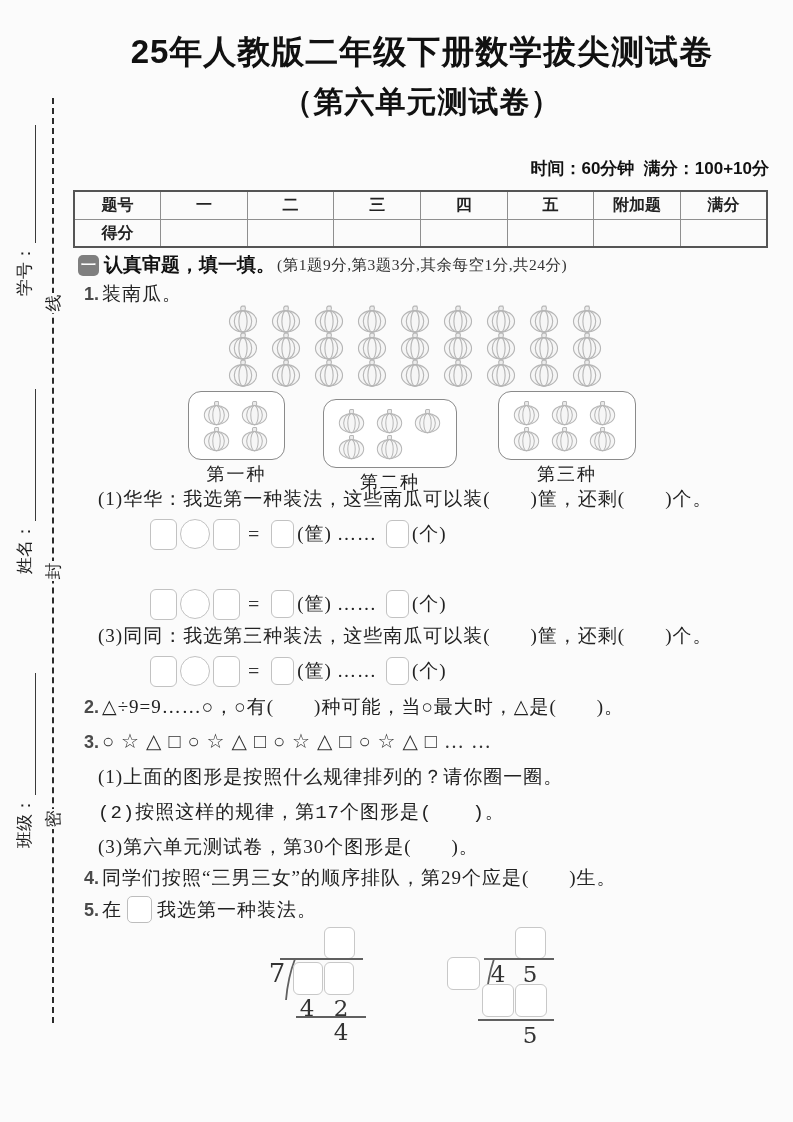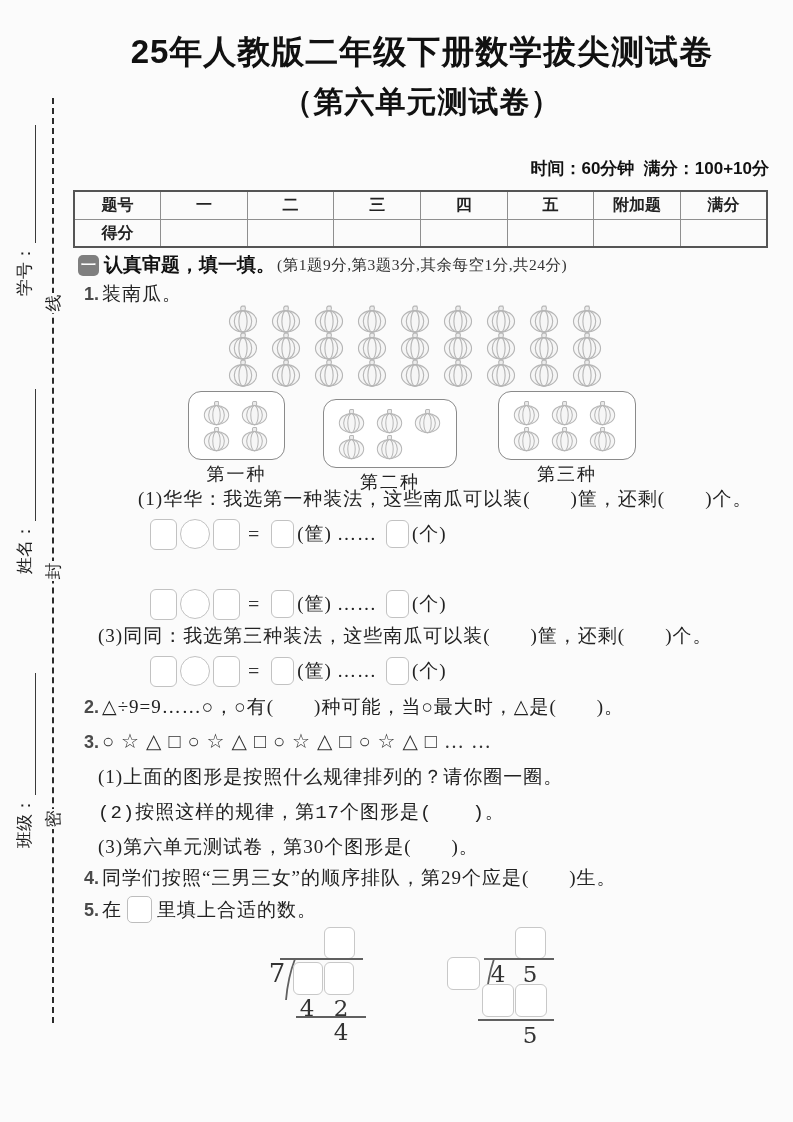--- a/index.html
+++ b/index.html
@@ -57,21 +57,21 @@
   .sec-title{font-family:"Liberation Sans","DejaVu Sans",sans-serif;
     font-weight:bold;font-size:19px;color:#111;}
   .sec-points{font-size:15.5px;color:#333;margin-left:2px;letter-spacing:.5px;}
 
   
   .qline{left:12px;font-size:19px;letter-spacing:1px;white-space:nowrap;color:#222;}
   .qnum{font-family:"Liberation Sans","DejaVu Sans",sans-serif;
     font-weight:bold;color:#4a4a4a;font-size:18px;letter-spacing:0;margin-right:3px;}
   .part{left:26px;font-size:19px;letter-spacing:1px;white-space:nowrap;color:#222;}
   #q1-line{top:281px;}
-  #q1-part1{top:486px;margin-left:40px;}
+  #q1-part1{top:486px;}
   #q1-part2{top:556px;}
   #q1-part3{top:623px;}
   #q2-line{top:694px;}
   #q3-line{top:729px;}
   .seq{font-size:20px;letter-spacing:7px;color:#333;}
   #q3-part1{top:764px;}
   #q3-part2{top:799px;font-family:Liberation Mono, monospace;}
   #q3-part3{top:834px;}
   #q4-line{top:865px;}
   #q5-line{top:896px;}
@@ -401,21 +401,21 @@
   </div>
   <div class="abs part" id="q3-part3">
     <span>(3)</span><span>第六单元测试卷，第30个图形是(　　)。</span>
   </div>
 
   <div class="abs qline" id="q4-line">
     <span class="qnum">4.</span><span>同学们按照“三男三女”的顺序排队，第29个应是(　　)生。</span>
   </div>
 
   <div class="abs qline" id="q5-line">
-    <span class="qnum">5.</span><span>在</span><span class="inline-box"></span><span>里填上合适的数。</span>
+    <span class="qnum">5.</span><span>在</span><span class="inline-box"></span><span>我选第一种装法。</span>
   </div>
 
   <div class="dv">
     <span class="dv-box" style="left:252px;top:927px;width:29px;height:30px;"></span>
     <svg class="dv-svg" style="left:196px;top:953px;" width="110" height="50">
       <line x1="12" y1="6" x2="95" y2="6" stroke="#606060" stroke-width="2"></line>
       <path d="M18,47 Q20,24 27,6" stroke="#606060" stroke-width="1.8" fill="none"></path>
     </svg>
     <span class="dv-num" style="left:194px;top:958px;width:22px;font-size:26px;">7</span>
     <span class="dv-box" style="left:221px;top:962px;width:28px;height:31px;"></span>

